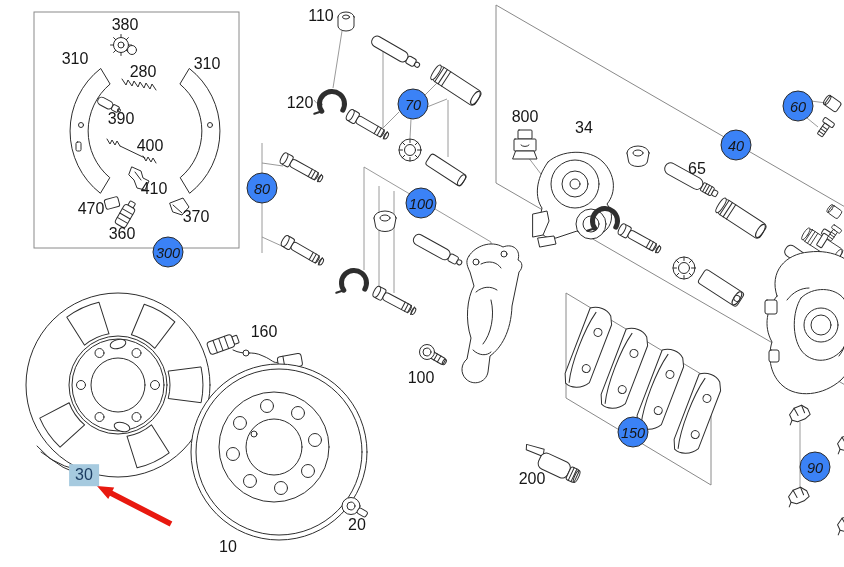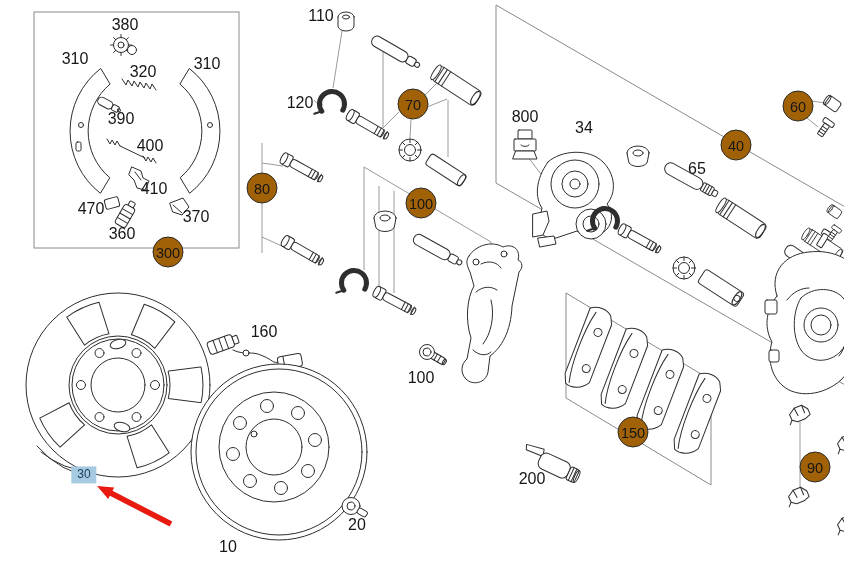--- a/index.html
+++ b/index.html
@@ -9,25 +9,25 @@
   
   svg .art{stroke:#2e2e2e;fill:none;stroke-width:1;stroke-linejoin:round;stroke-linecap:round;}
   svg .wf{fill:#fff;}
   svg .ld{stroke:#8f8f8f;stroke-width:0.9;fill:none;}
   svg .fr{stroke:#8a8a8a;stroke-width:1;fill:none;}
   svg .red{fill:var(--arrow-red,#e8190f);stroke:none;}
   
   .lbl{position:absolute;transform:translate(-50%,-50%);font-size:16px;color:#161616;
        white-space:nowrap;line-height:1;}
   .clbl{position:absolute;transform:translate(-50%,-50%);width:31px;height:31px;
-        border:1.4px solid #2b2b2b;border-radius:50%;background:#a16207;display:flex;
+        border:1.4px solid #2b2b2b;border-radius:50%;background:#3b82f6;display:flex;
         align-items:center;justify-content:center;font-size:14.5px;color:#161616;
-        box-sizing:border-box;}
+        box-sizing:border-box;font-style:italic;}
   .hl{position:absolute;transform:translate(-50%,-50%);background:var(--highlight-bg,#a6cadf);
-      color:var(--highlight-text,#1d3e63);font-size:12px;padding:2px 6px;line-height:1.1;text-align:center;}
+      color:var(--highlight-text,#1d3e63);font-size:16px;padding:2px 6px;line-height:1.1;text-align:center;}
 </style>
 </head>
 <body>
 
 <div class="stage">
 <svg width="844" height="567" viewBox="0 0 844 567">
   <defs>
     <g id="bolt" class="art">
           <rect class="wf" x="-24" y="-6" width="8" height="12" rx="2"></rect>
           <ellipse class="wf" cx="-24" cy="0" rx="2.8" ry="6"></ellipse>
@@ -400,21 +400,21 @@
     </g>
     <g>
       <path class="red" d="M76,486 L93.2,487.5 91.5,490.8 151.3,521.5 148.7,526.5 88.9,495.8 87.2,499.1 Z"></path>
     </g>
   </g>
 </svg>
 
 <div class="lbl" style="left:104px;top:25px">380</div>
 <div class="lbl" style="left:54px;top:59px">310</div>
 <div class="lbl" style="left:186px;top:64px">310</div>
-<div class="lbl" style="left:122px;top:72px">320</div>
+<div class="lbl" style="left:122px;top:72px">280</div>
 <div class="lbl" style="left:100px;top:119px">390</div>
 <div class="lbl" style="left:129px;top:146px">400</div>
 <div class="lbl" style="left:133px;top:189px">410</div>
 <div class="lbl" style="left:70px;top:209px">470</div>
 <div class="lbl" style="left:101px;top:234px">360</div>
 <div class="lbl" style="left:175px;top:217px">370</div>
 <div class="lbl" style="left:300px;top:16px">110</div>
 <div class="lbl" style="left:279px;top:103px">120</div>
 <div class="lbl" style="left:400px;top:378px">100</div>
 <div class="lbl" style="left:243px;top:332px">160</div>

